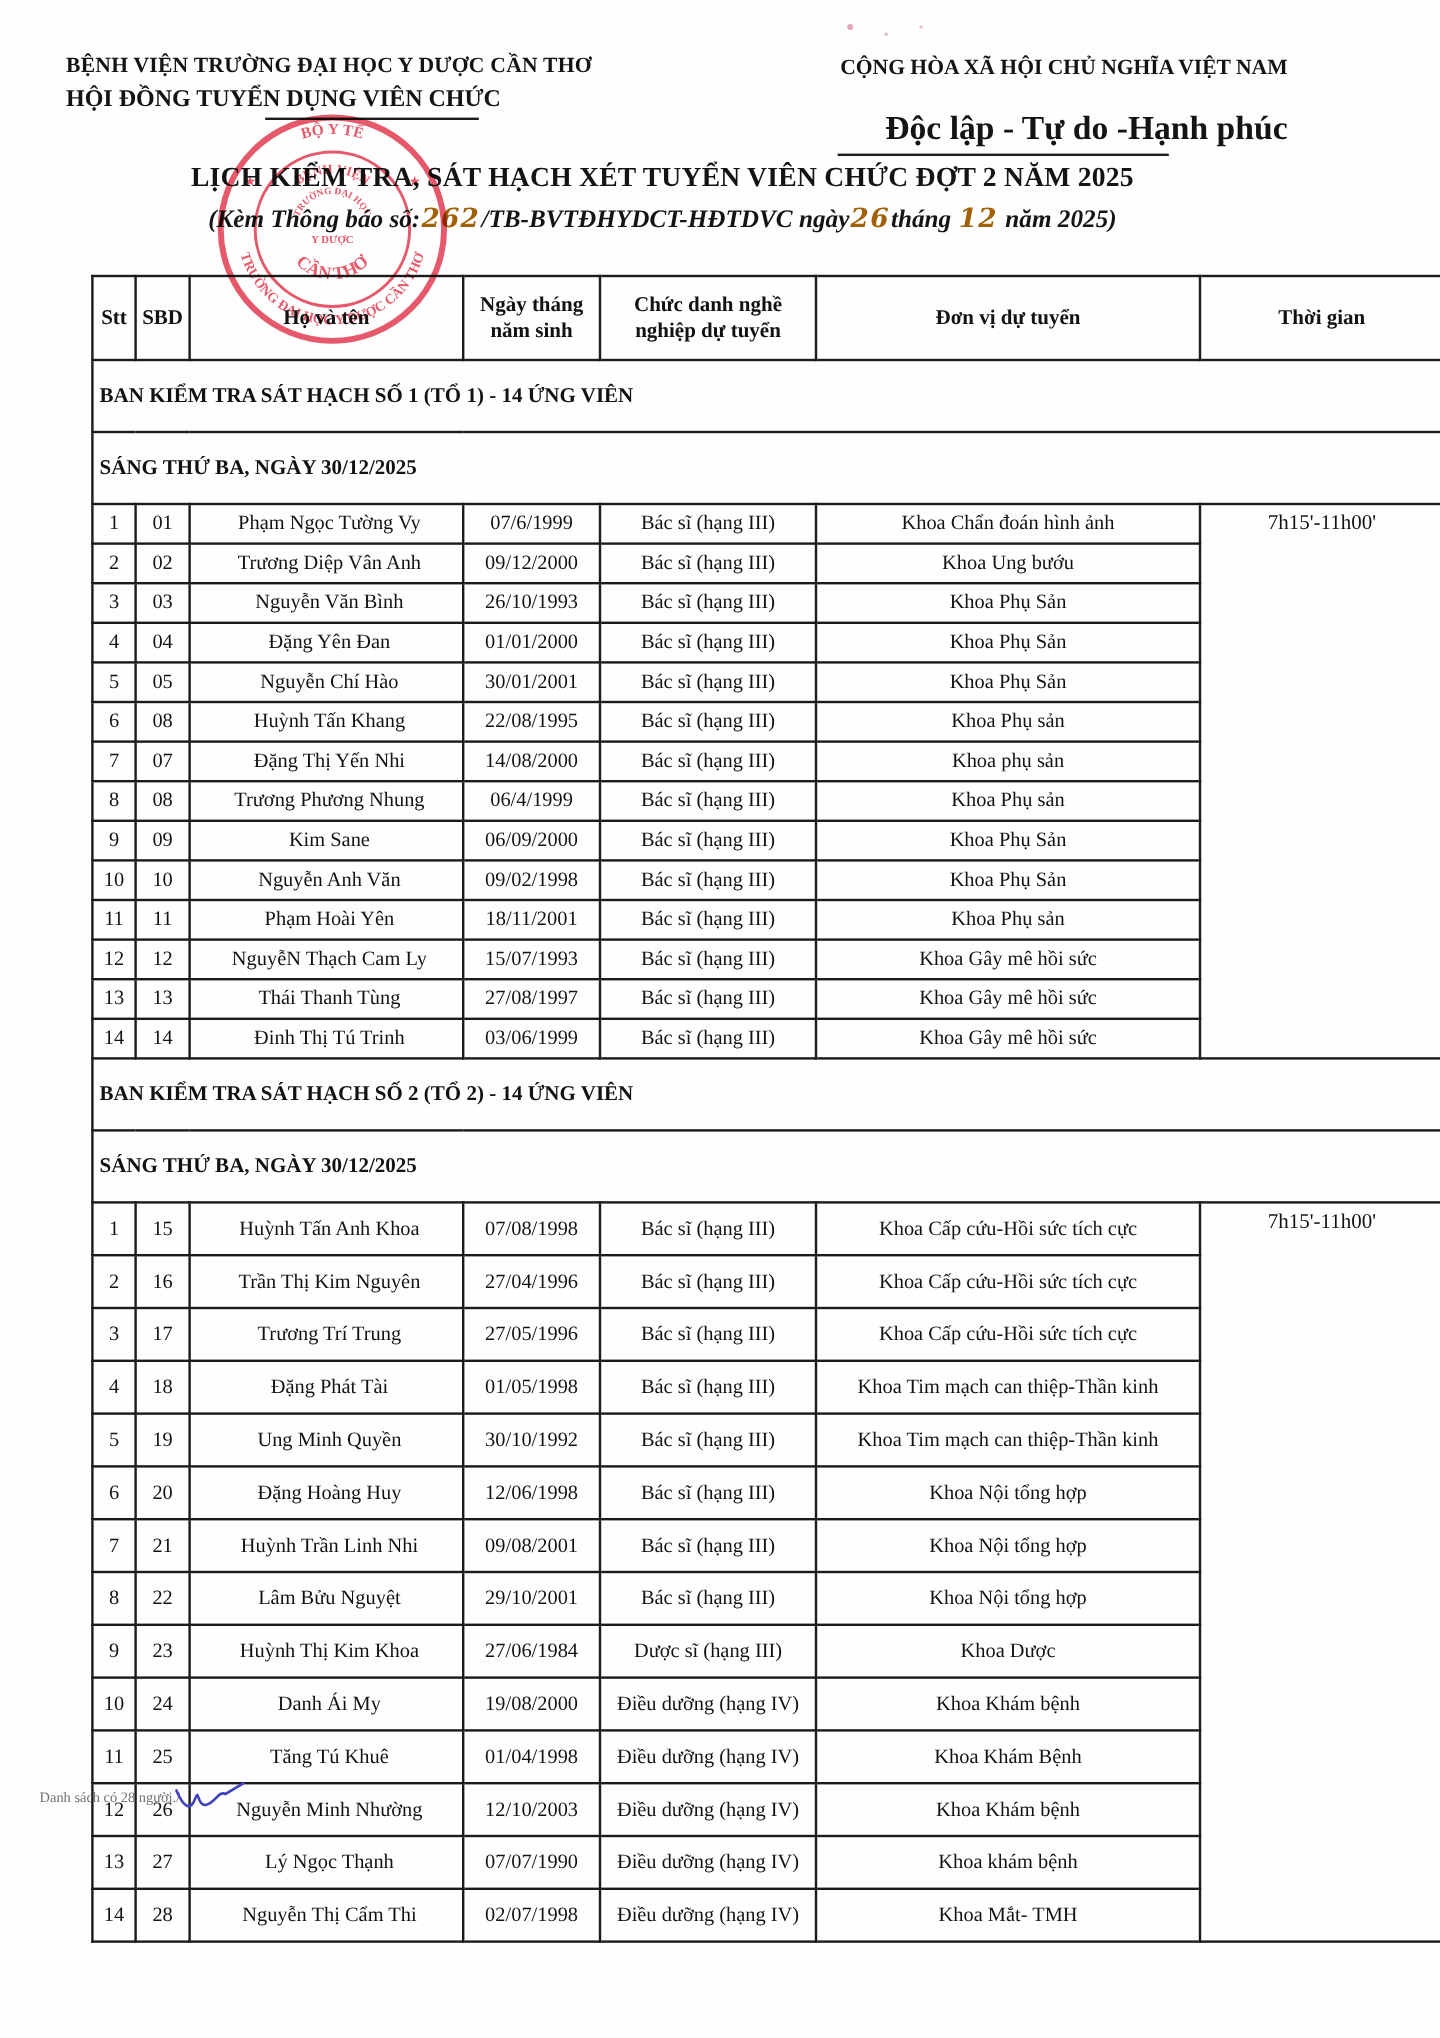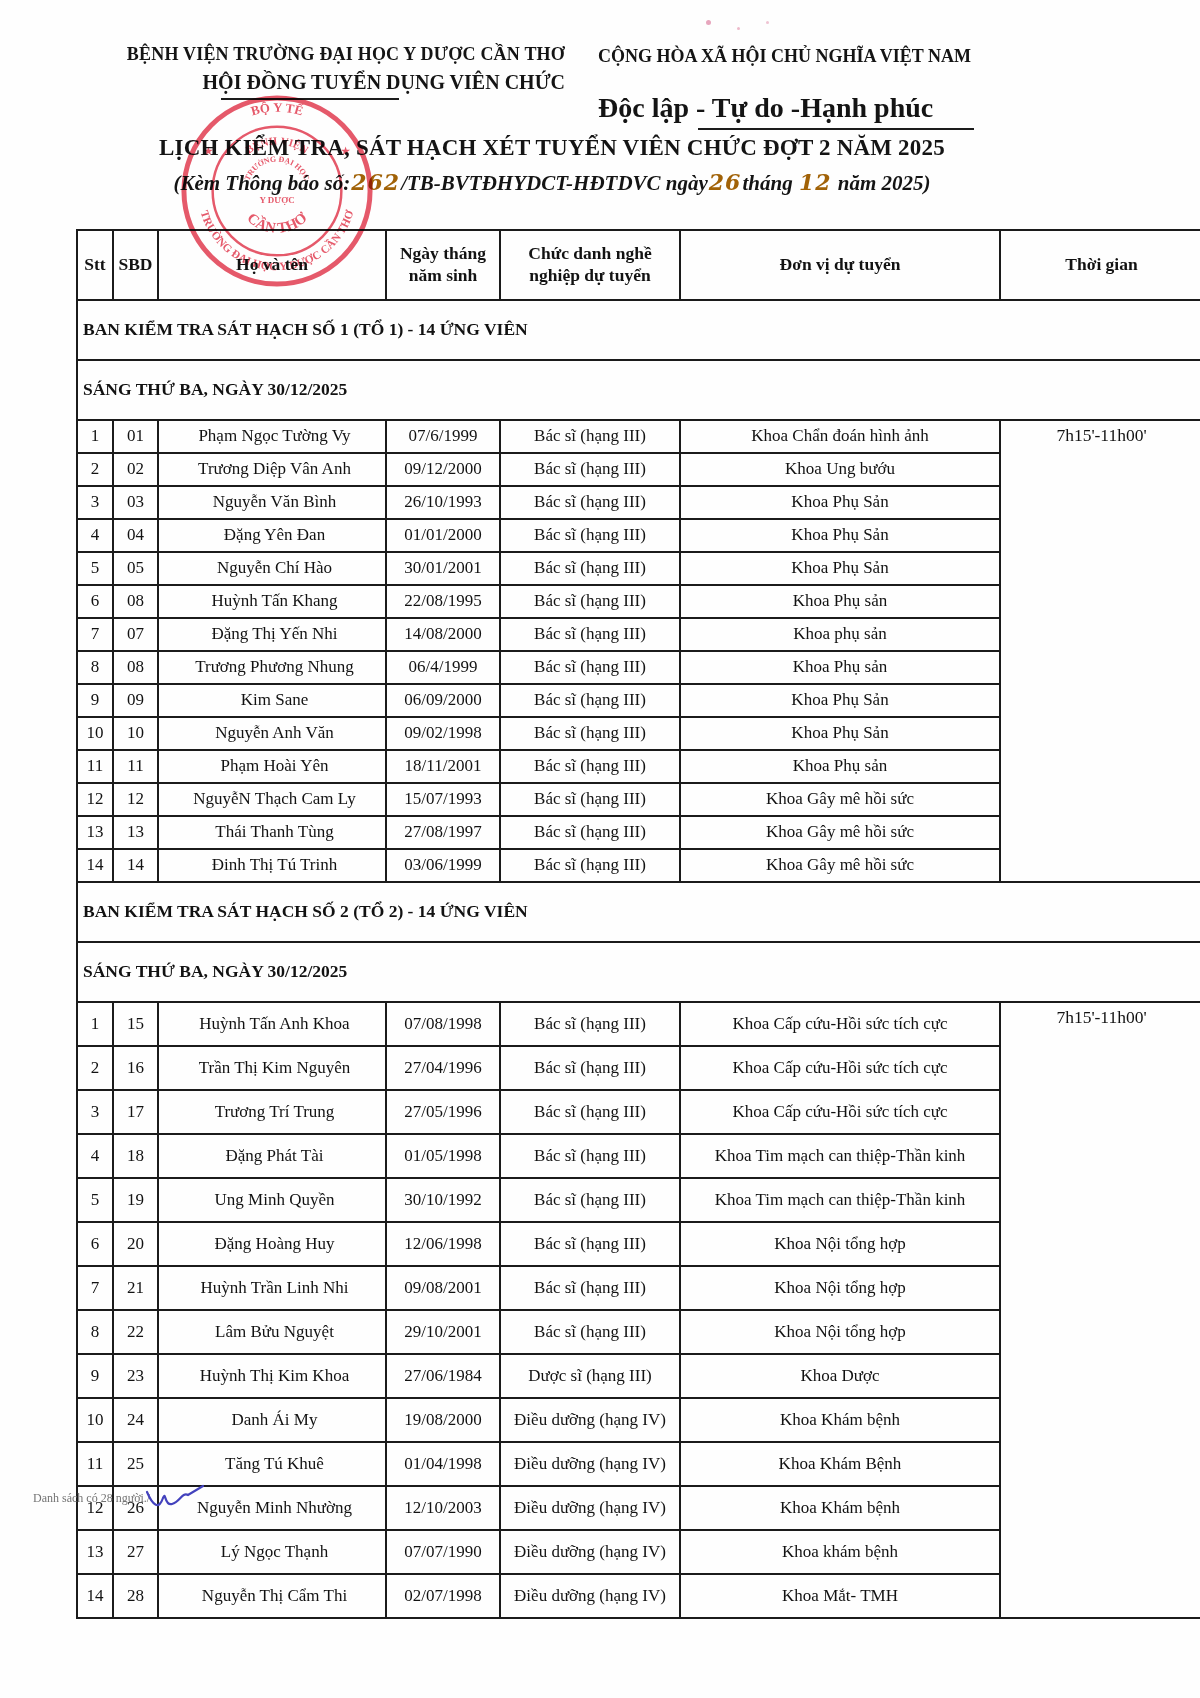--- a/index.html
+++ b/index.html
@@ -1,24 +1,24 @@
 <!DOCTYPE html>
 <html><head>
 <meta charset="utf-8">
 <style>
   html,body{margin:0;padding:0;background:#ffffff;}
   .page{
     position:relative; width:1200px; height:1698px; background:#fefefe;
     font-family:"Liberation Serif", serif; color:#141414; overflow:hidden;
   }
   
-  .hdr-left{position:absolute; left:55px; top:44px; width:510px; text-align:right;}
+  .hdr-left{position:absolute; left:55px; top:44px; width:510px; text-align:left;}
   .hdr-left .hl1{font-size:18px; font-weight:bold; letter-spacing:.2px; white-space:nowrap;}
   .hdr-left .hl2{font-size:20px; font-weight:bold; margin-top:6px; white-space:nowrap;}
-  .hdr-right{position:absolute; left:598px; top:46px; width:475px; text-align:left;}
+  .hdr-right{position:absolute; left:598px; top:46px; width:475px; text-align:right;}
   .hdr-right .hr1{font-size:18px; font-weight:bold; white-space:nowrap;}
   .hdr-right .hr2{font-size:28px; font-weight:bold; margin-top:25px; white-space:nowrap;}
   .rule{height:2px; background:#1c1c1c; margin:4px auto 0;}
   .rule-left{width:178px;}
   .rule-right{width:276px;}
   
   .doc-title{
     position:absolute; left:0; top:135px; width:1104px; text-align:center;
     font-size:23px; font-weight:bold; letter-spacing:.2px; white-space:nowrap;
   }

